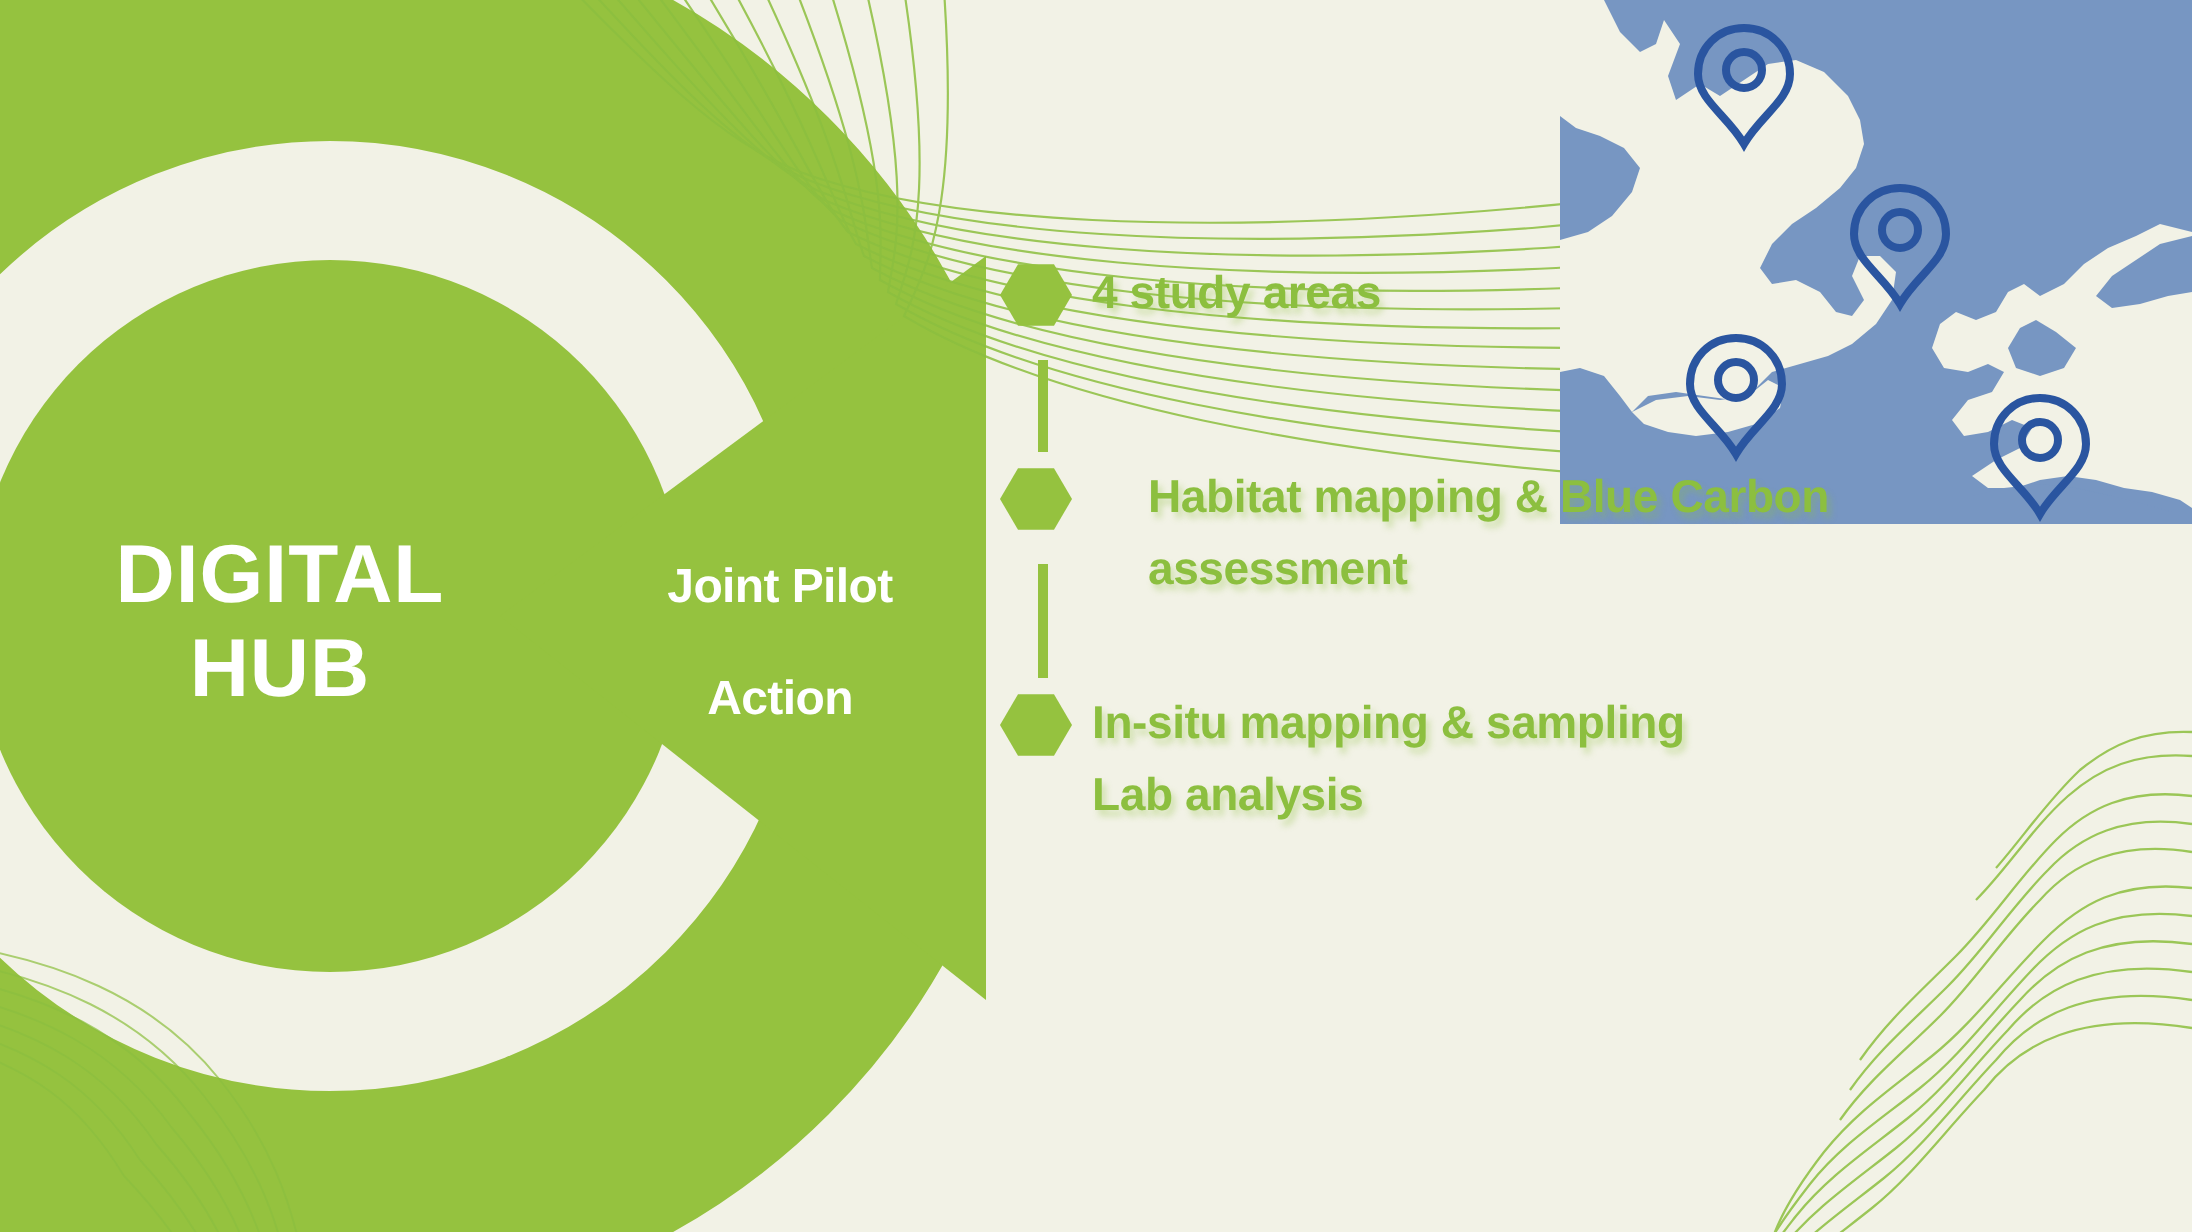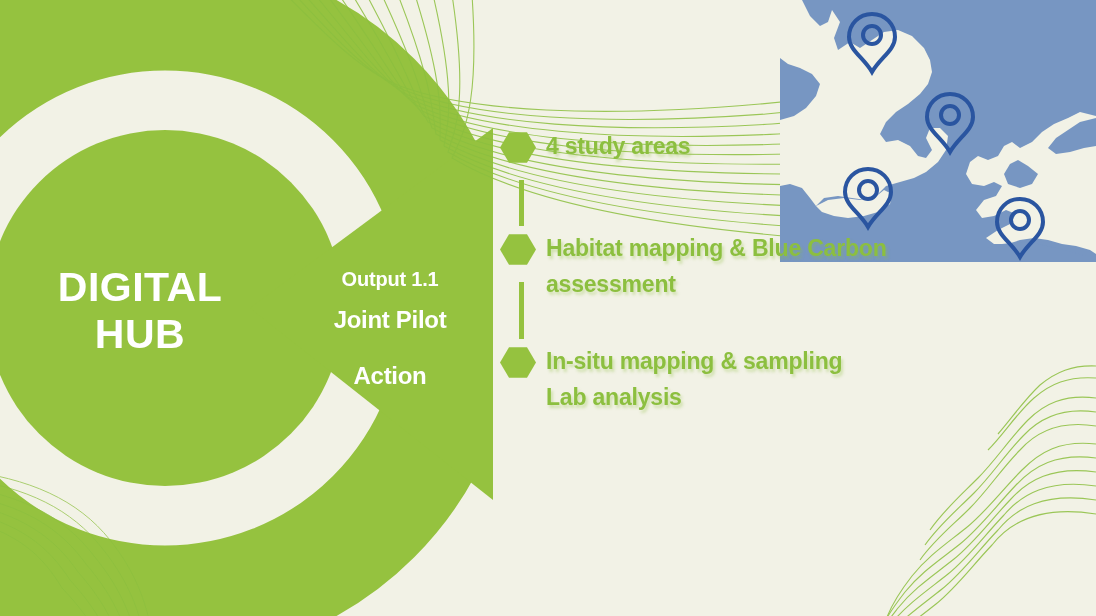--- a/index.html
+++ b/index.html
@@ -235,36 +235,35 @@
         <path d="M240,199 C227,199 217,209 217,222 C217,235 232,243 240,257 C248,243 263,235 263,222 C263,209 253,199 240,199 Z"></path>
         <circle cx="240" cy="220" r="9"></circle>
       </g>
     </g>
   </svg>
 
   <div id="wordmark">DIGITAL
 HUB</div>
 
   <div id="output-block">
-    <div id="output-label">Output 1.1</div>
     <div id="output-title">Joint Pilot
 Action</div>
   </div>
 
   <div id="bullet-list">
 
     <div class="bullet-row" style="height:102px;">
       <div class="hex-wrap">
         <div class="hex"></div>
         <div class="connector" style="top:56px;height:46px;"></div>
       </div>
       <div class="bullet-text">4 study areas</div>
     </div>
 
-    <div class="bullet-row" style="height:113px;">
+    <div class="bullet-row" style="height:113px;gap:28px;">
       <div class="hex-wrap">
         <div class="hex"></div>
         <div class="connector" style="top:56px;height:57px;"></div>
       </div>
       <div class="bullet-text">Habitat mapping &amp; Blue Carbon
 assessment</div>
     </div>
 
 
     <div class="bullet-row" style="height:90px;">

